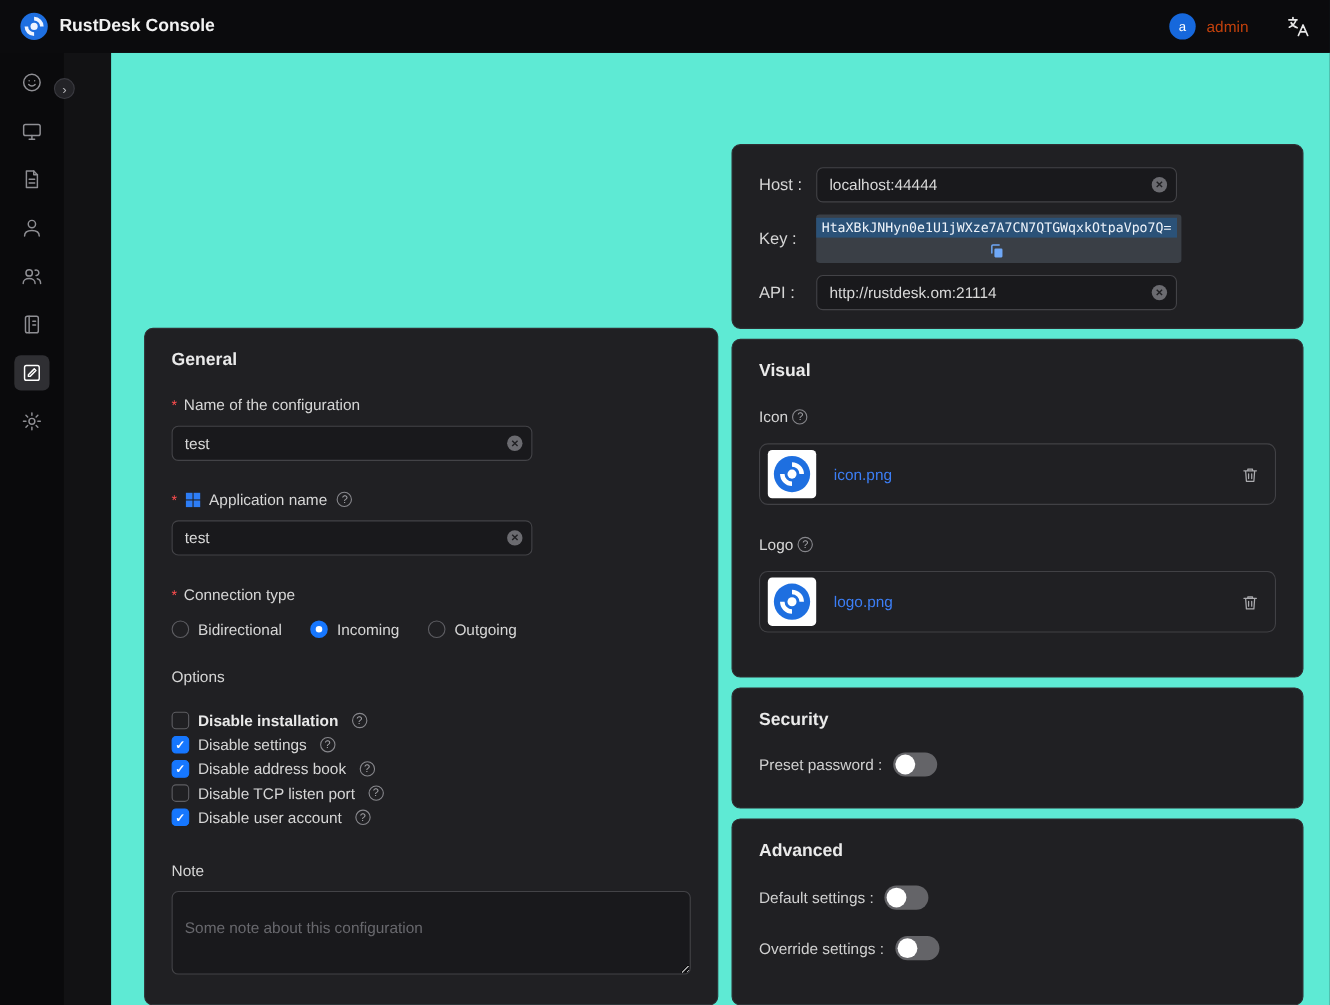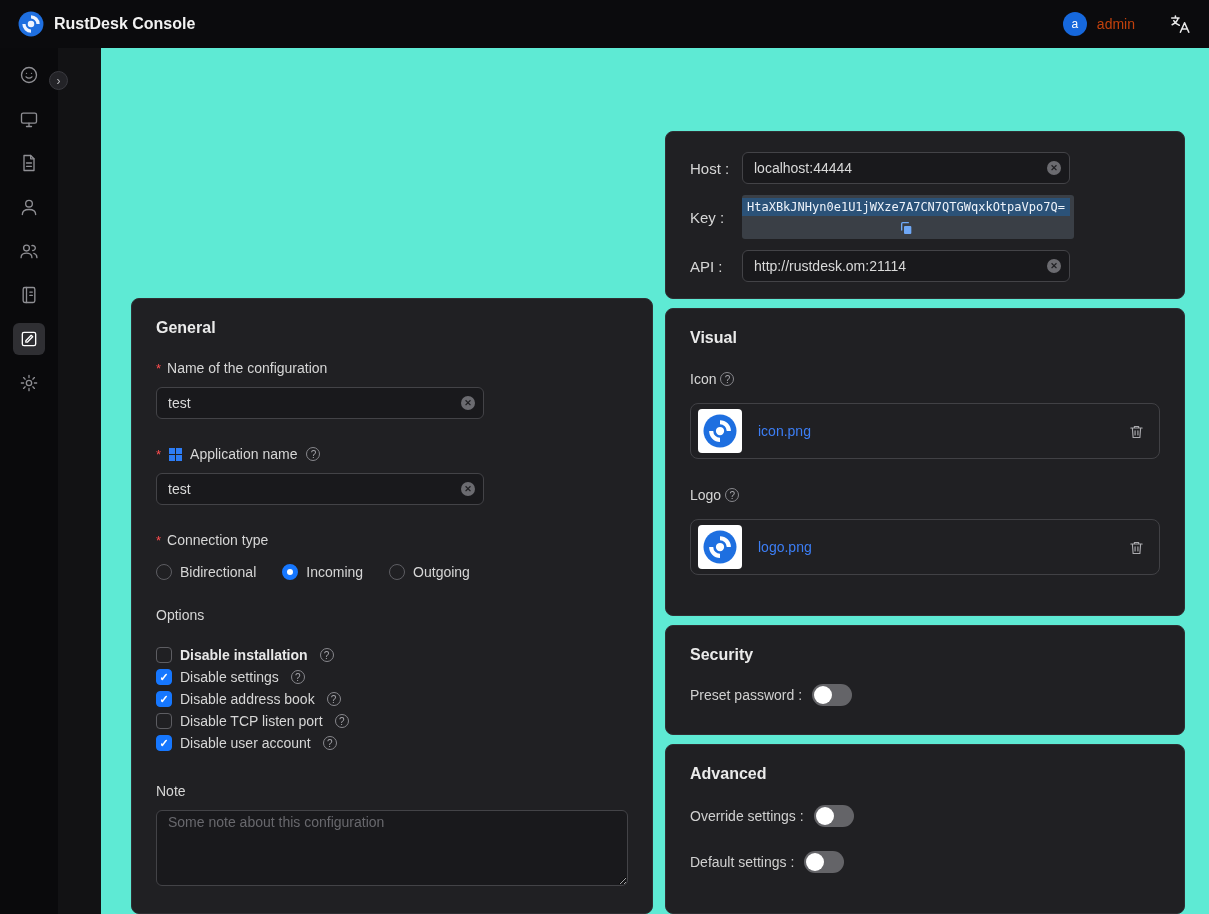--- a/index.html
+++ b/index.html
@@ -93,21 +93,21 @@
     background:transparent; flex:none; display:flex; align-items:center; justify-content:center;
   }
   .checkbox.on { background:#1677ff; border-color:#1677ff; }
   .checkbox.on::after { content:"✓"; color:#fff; font-size:11px; font-weight:700; }
   .opt-label.bold { font-weight:700; color:#e8e8e8; }
   
   .note-area {
     margin-top:8px; width:100%; height:76px; background:#19191c;
     border:1px solid #434347; border-radius:6px; resize:both;
     color:#d9d9d9; font-family:"Liberation Sans",sans-serif; font-size:14px;
-    padding:3px 11px; outline:none;
+    padding:24px 11px; outline:none;
   }
   .note-area::placeholder { color:#68686d; }
   
   .srv-row { display:flex; align-items:center; margin-bottom:11px; }
   .srv-label { width:52px; font-size:15px; color:#d6d6d6; flex:none; }
   .key-box {
     display:flex; align-items:center; gap:4px; background:#3a3f46;
     border-radius:3px; padding:3px 4px 3px 0;flex-direction:column;
   }
   .key-text {
@@ -399,24 +399,24 @@
         <h2 class="card-title">Security</h2>
         <div class="toggle-row">
           <span>Preset password :</span>
           <button class="switch"></button>
         </div>
       </section>
 
       <section class="card card-advanced">
         <h2 class="card-title">Advanced</h2>
         <div class="toggle-row">
+          <span>Default settings :</span>
+          <button class="switch"></button>
+        </div>
+        <div class="toggle-row">
           <span>Override settings :</span>
-          <button class="switch"></button>
-        </div>
-        <div class="toggle-row">
-          <span>Default settings :</span>
           <button class="switch"></button>
         </div>
       </section>
 
     </div>
   </div>
 </div>
 
 </body></html>

